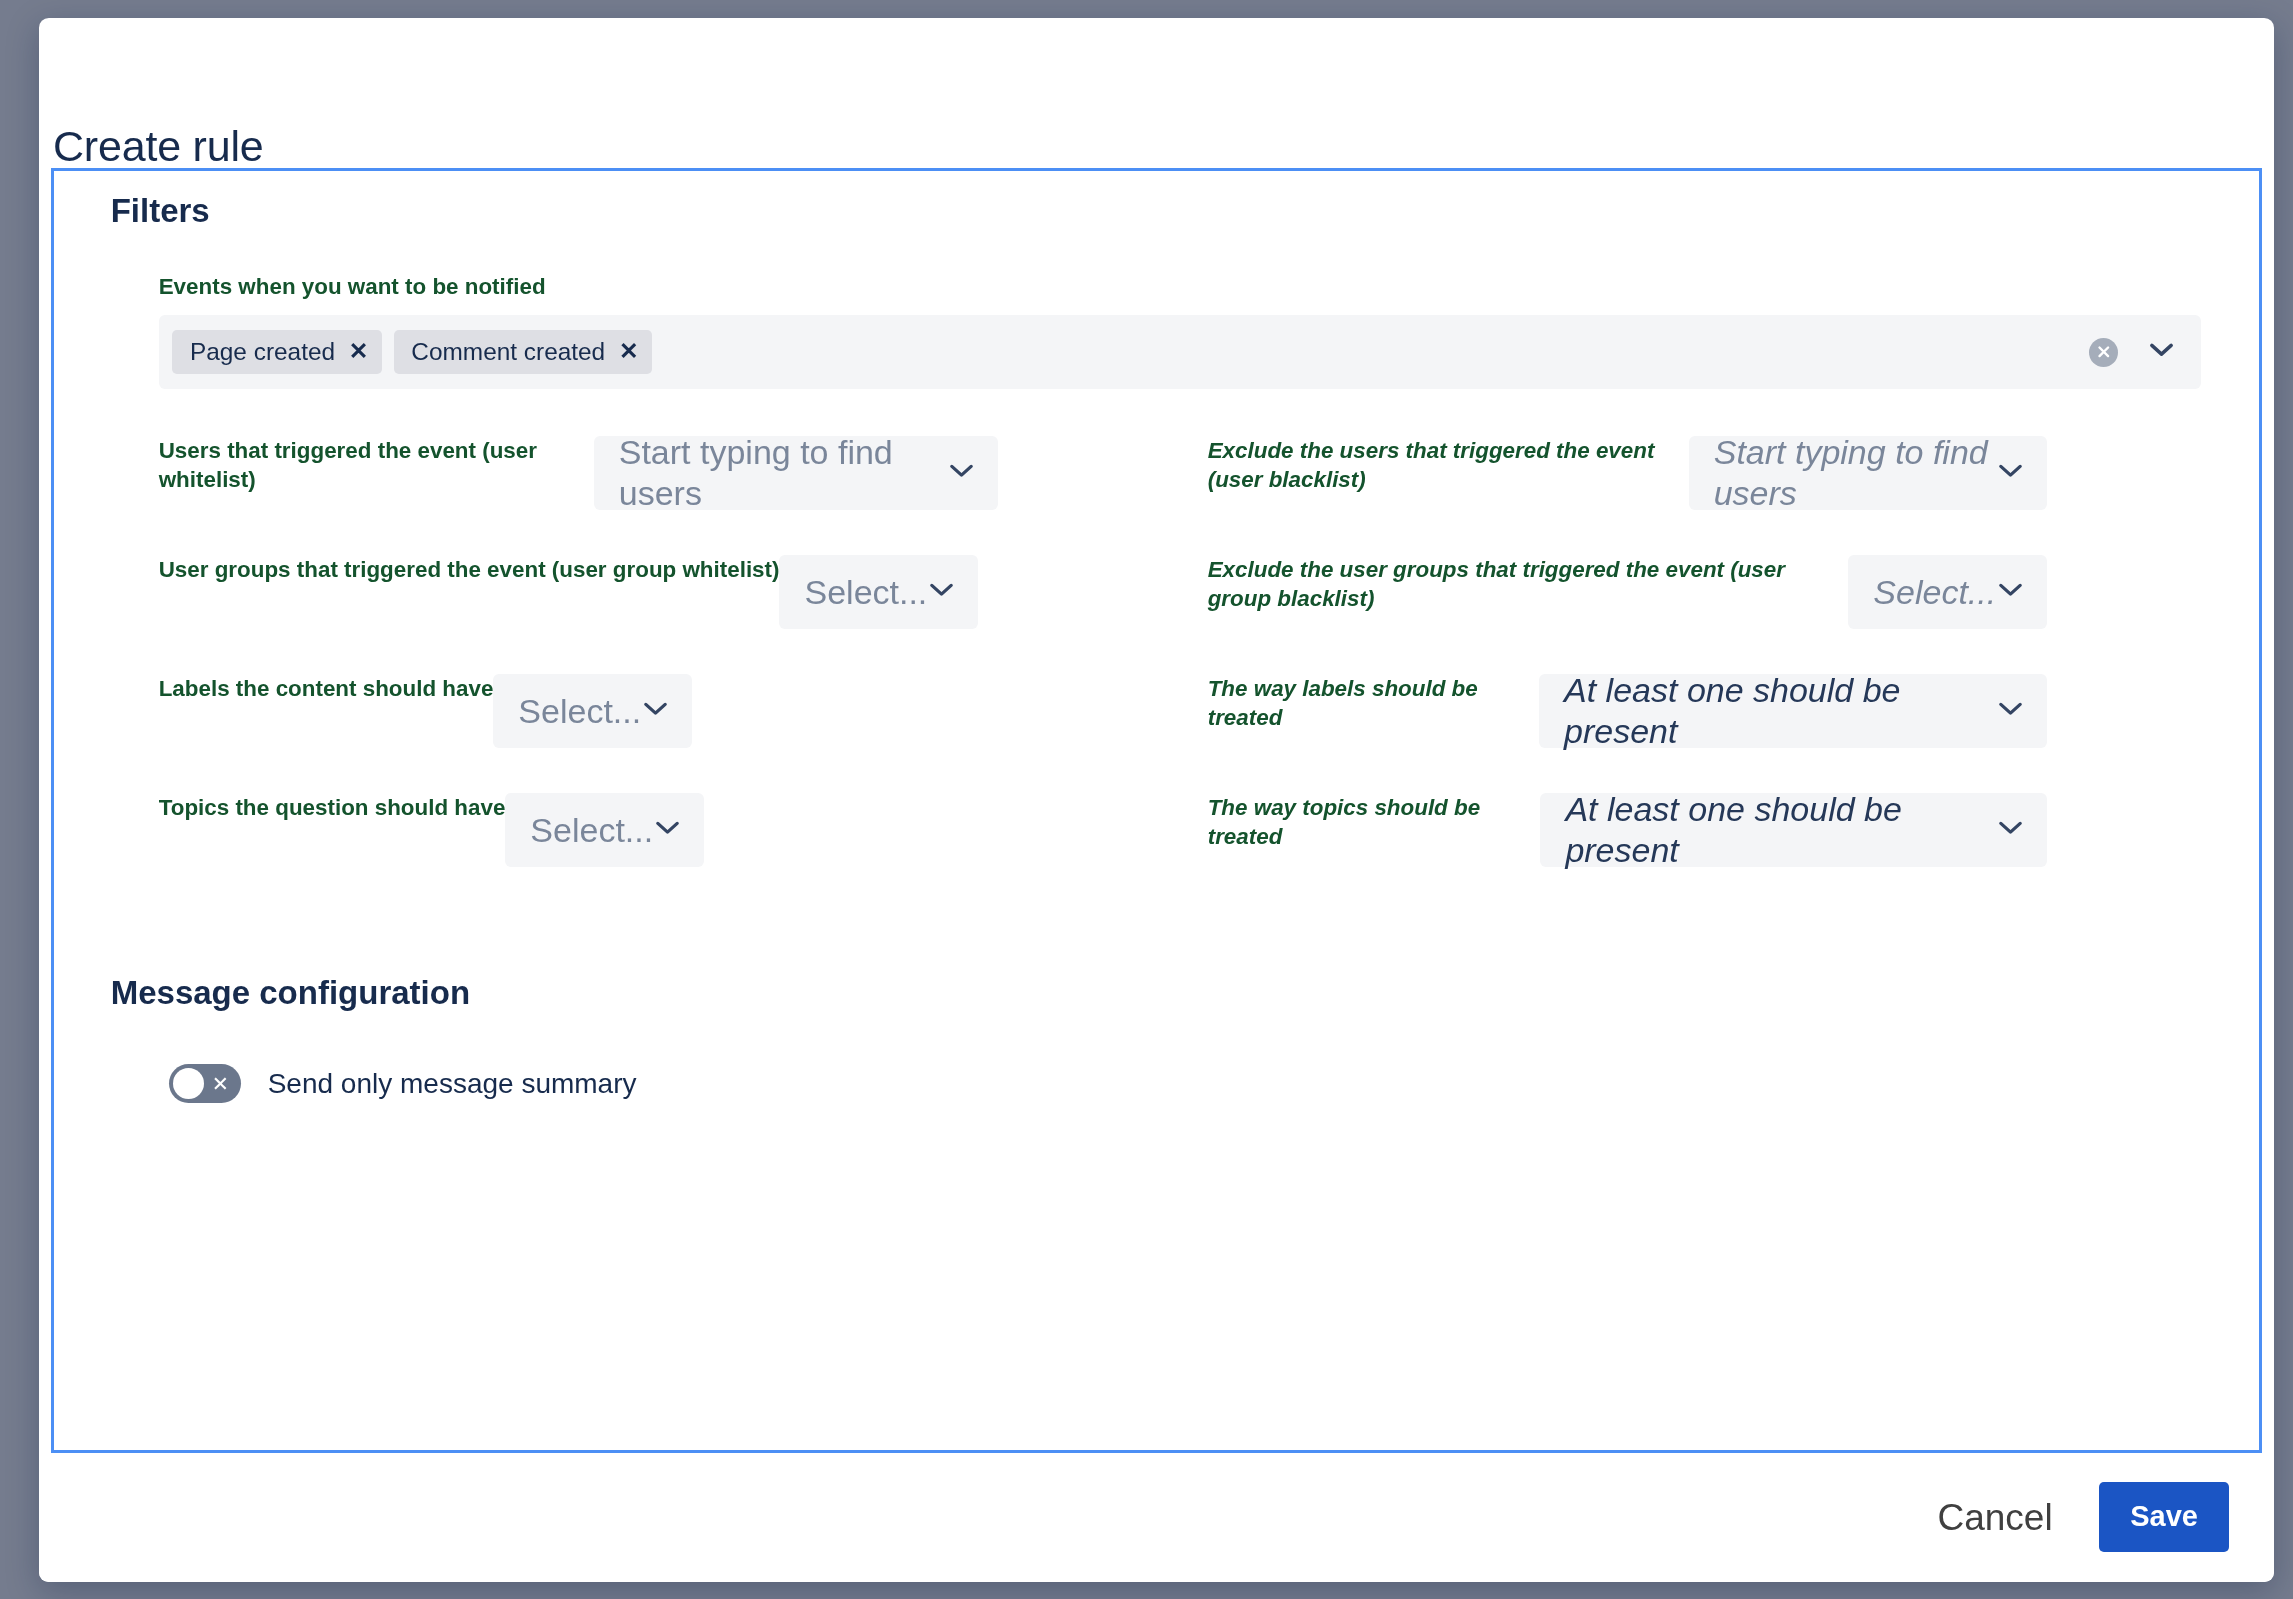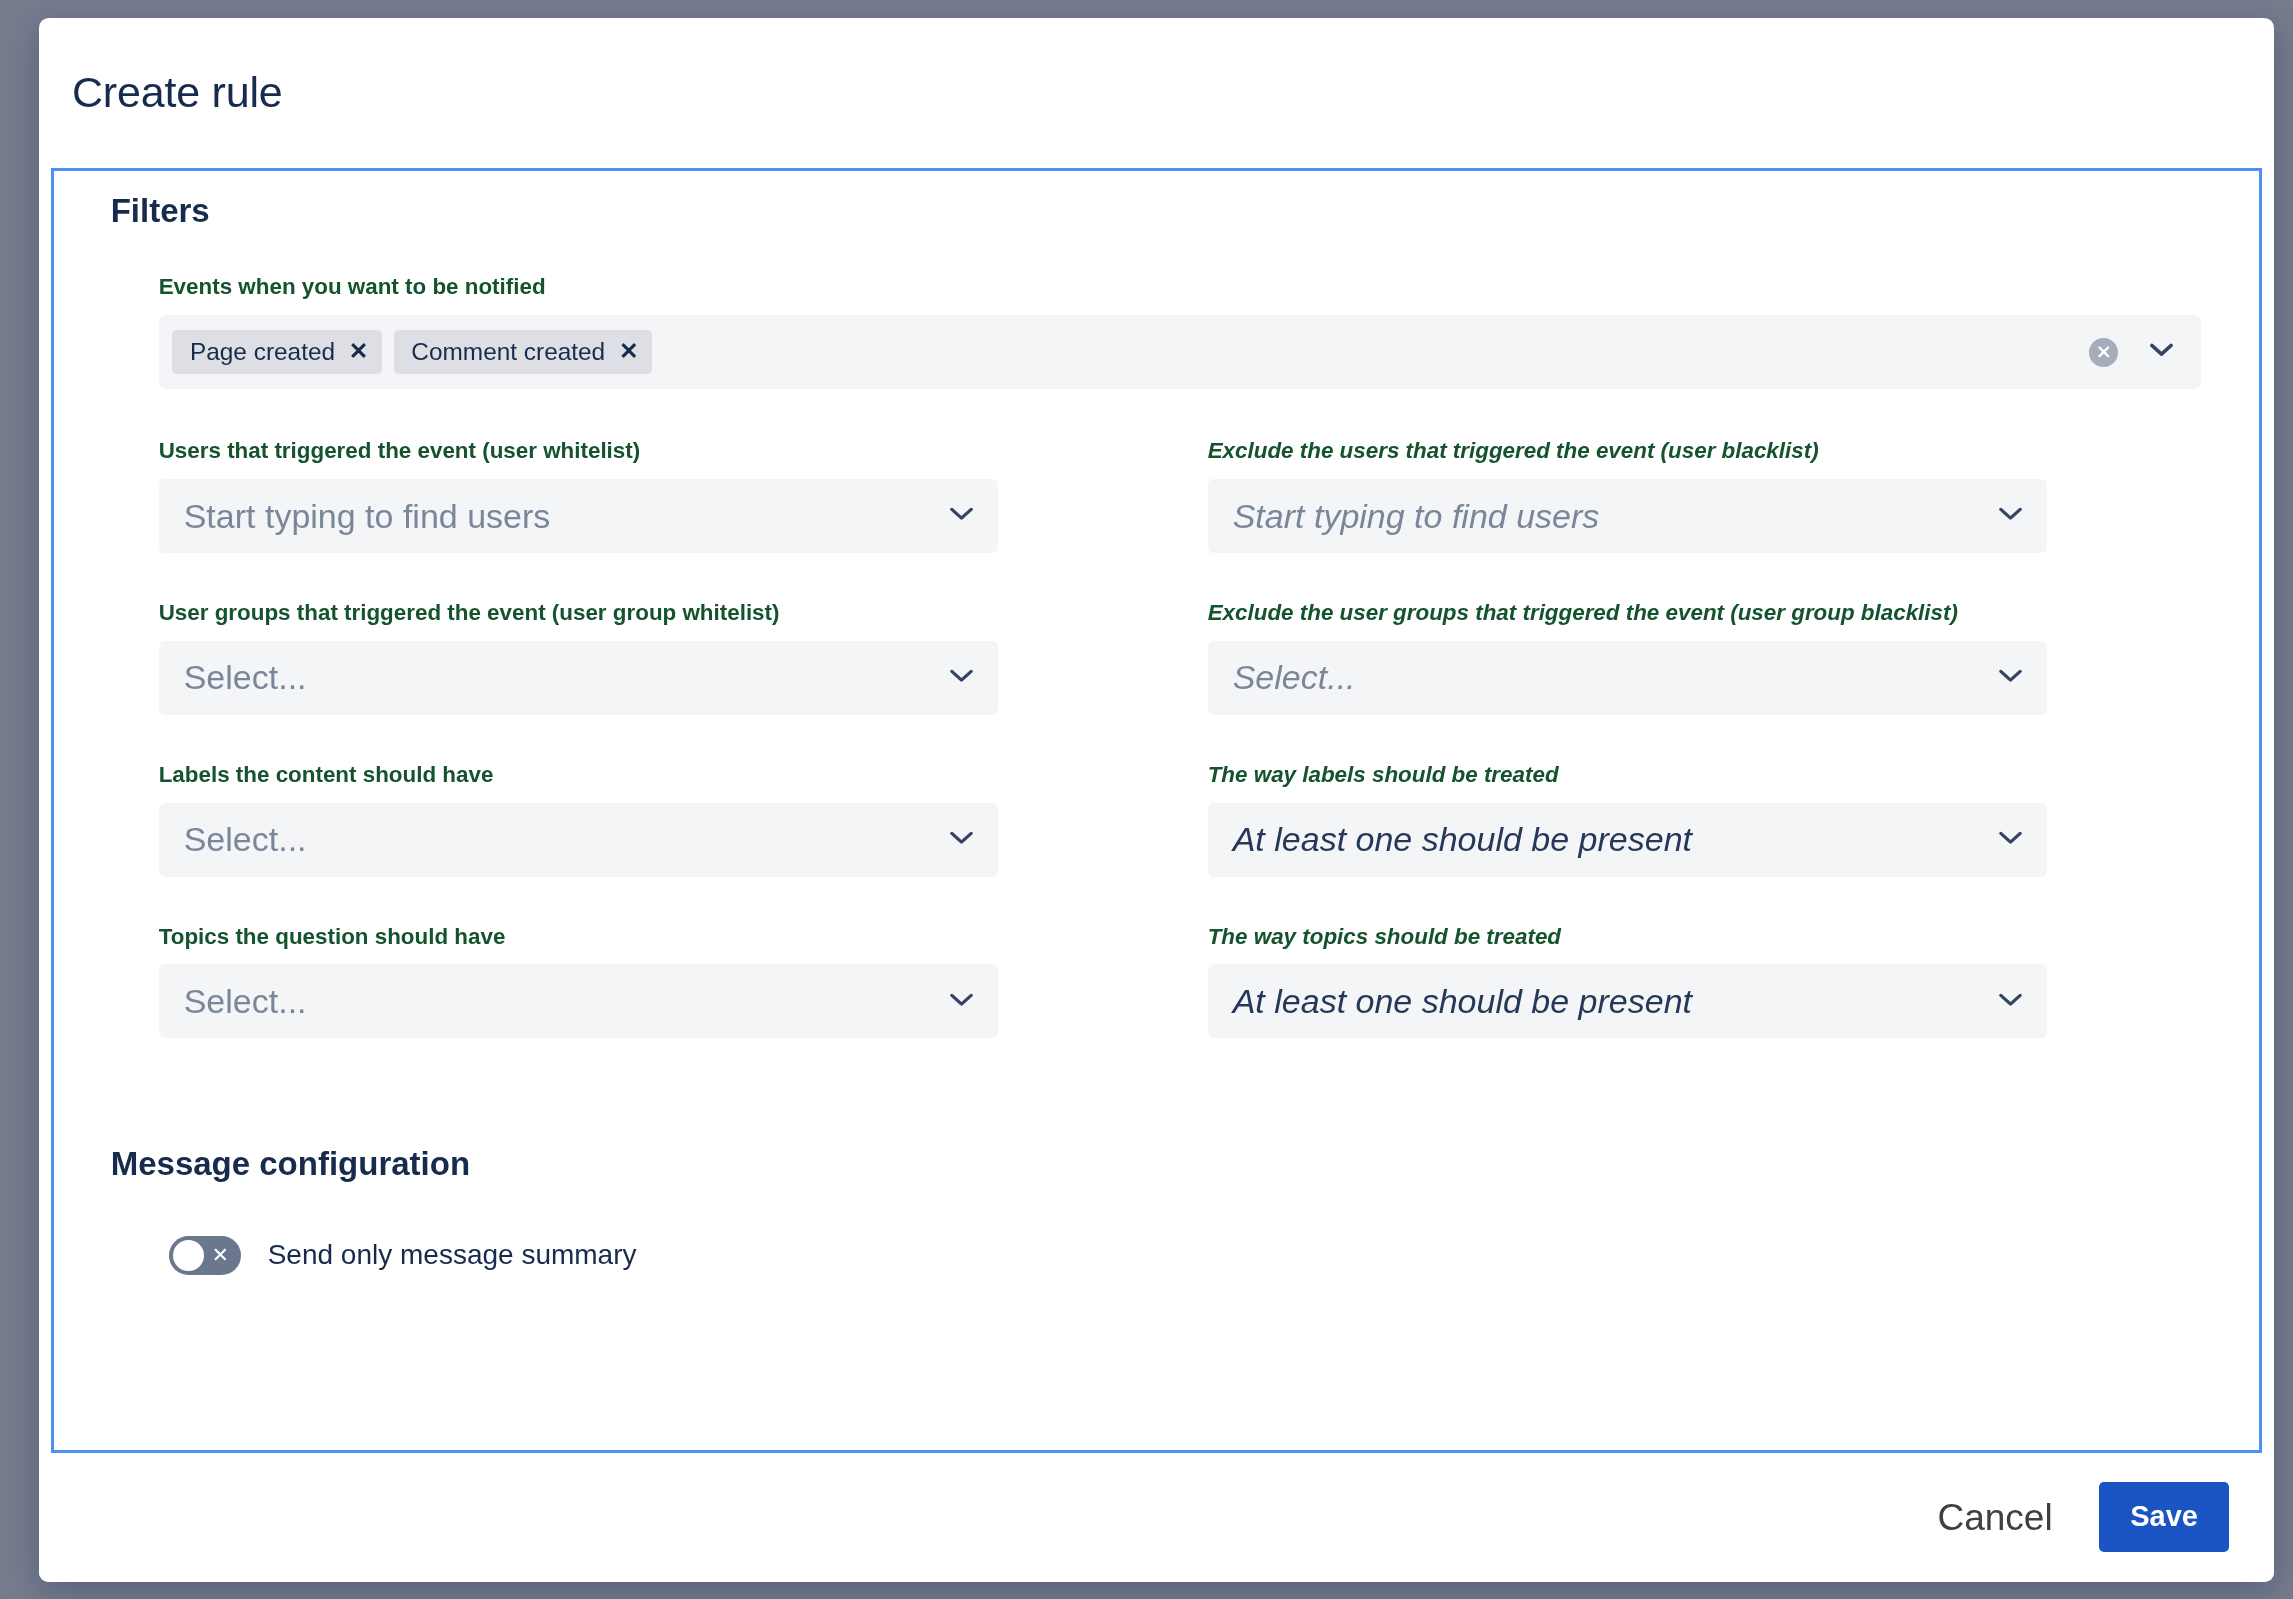--- a/index.html
+++ b/index.html
@@ -29,22 +29,22 @@
     display: flex;
     flex-direction: column;
     overflow: hidden;
   }
 
   
   .modal-header {
     height: 150px;
     flex: 0 0 150px;
     display: flex;
-    align-items: center;
-    padding: 0 0 0 33px;
+    align-items: flex-end;
+    padding: 0 0 0 14px;
   }
   .modal-title {
     font-size: 43px;
     font-weight: 500;
     color: #172B4D;
     letter-spacing: -0.2px;
     line-height: 1;
   }
 
   
@@ -136,21 +136,21 @@
   
   .grid {
     display: grid;
     grid-template-columns: 839px 210px 839px;
     padding-left: 105px;
     margin-top: 47px;
   }
   .grid .col-left  { grid-column: 1; }
   .grid .col-right { grid-column: 3; font-style: italic; }
 
-  .cell { margin-bottom: 45px; display: flex; flex-direction: column; }
+  .cell { margin-bottom: 45px; display: flex; }
   .cell .label-box { min-height: 37px; }
 
   .select {
     position: relative;
     background: #F4F5F7;
     border-radius: 5.9px;
     height: 74px;
     display: flex;
     align-items: center;
     padding: 0 21.5px 0 25px;

